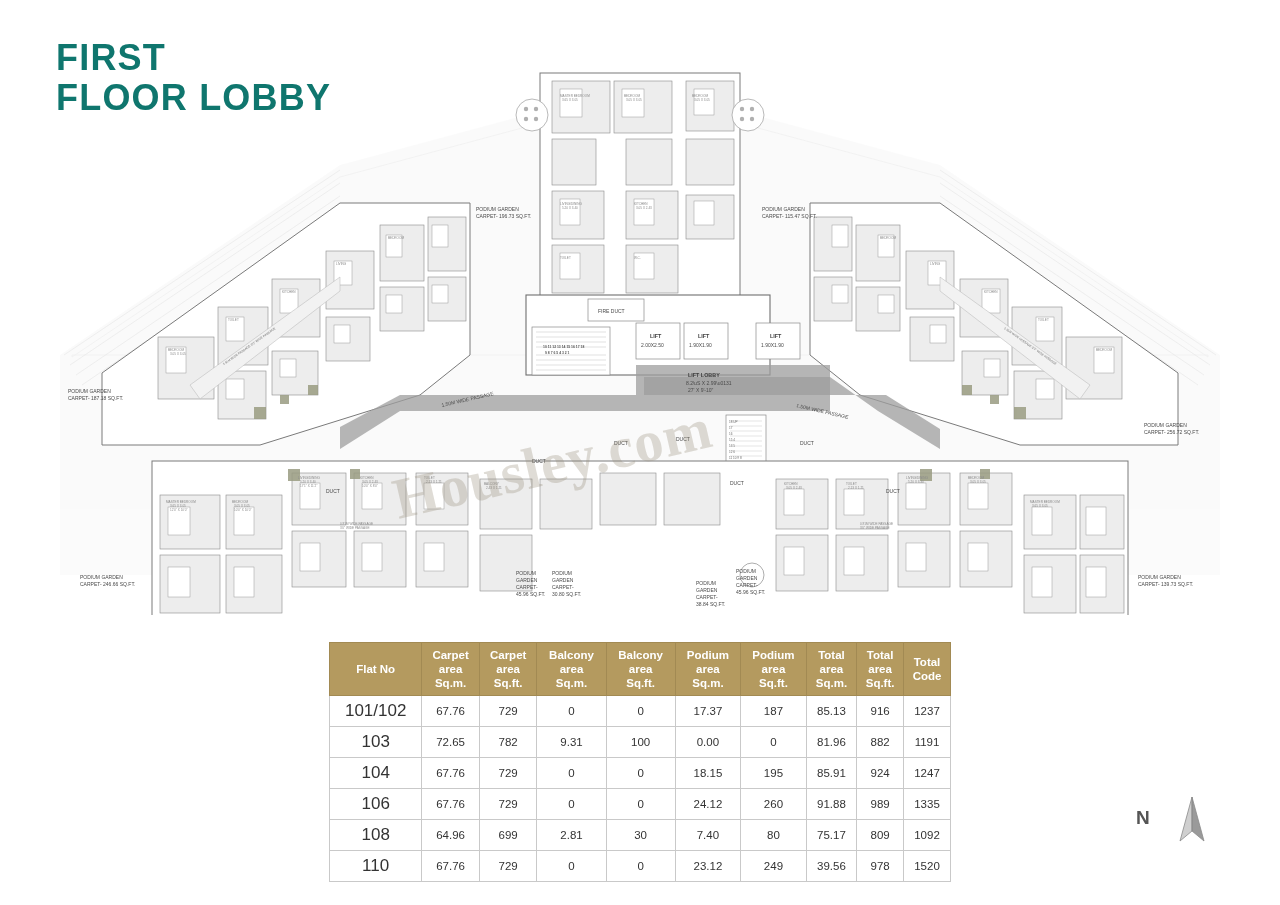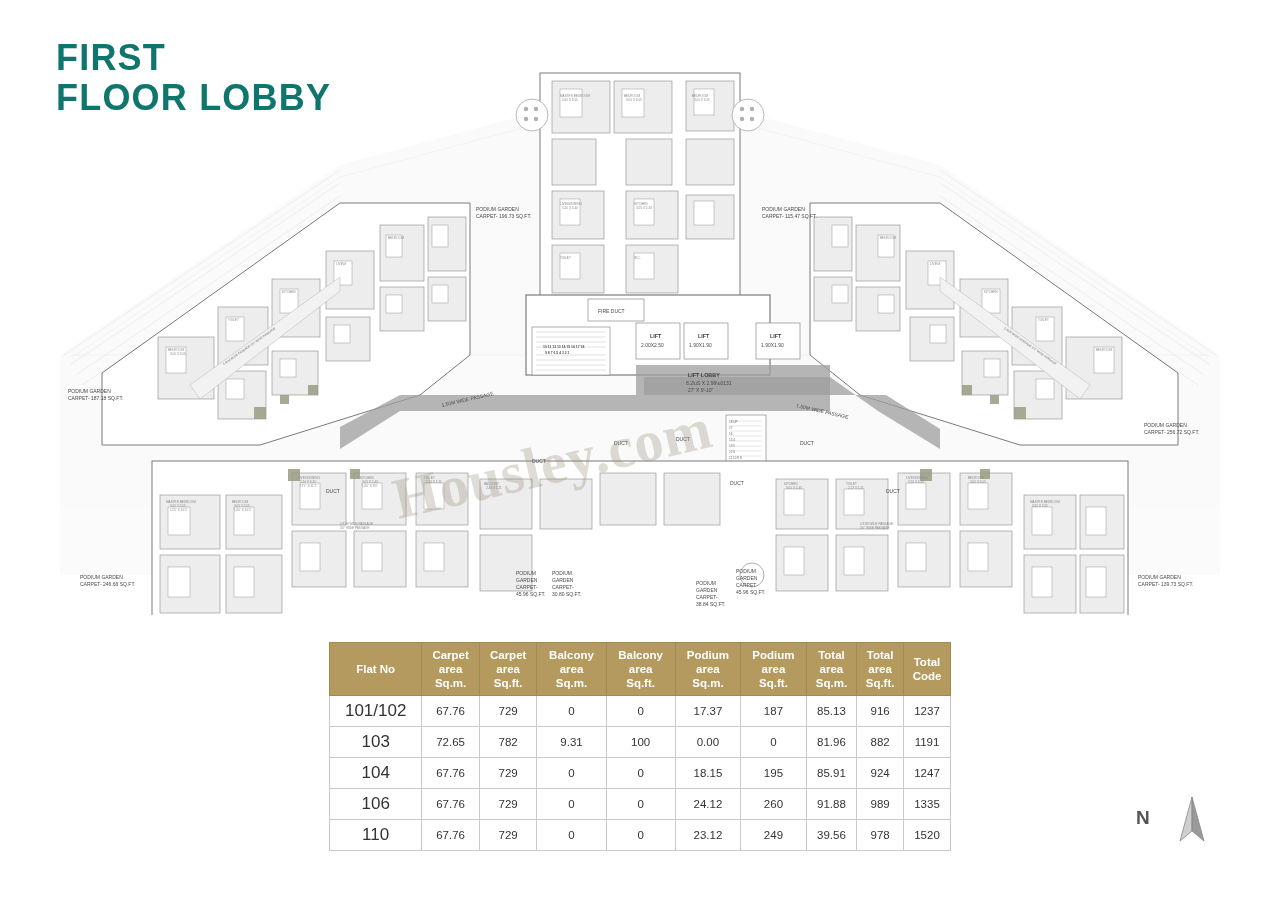--- a/index.html
+++ b/index.html
@@ -604,20 +604,32 @@
         <td>729</td>
         <td>0</td>
         <td>0</td>
         <td>24.12</td>
         <td>260</td>
         <td>91.88</td>
         <td>989</td>
         <td>1335</td>
       </tr>
       <tr>
+        <td class="flatno">108</td>
+        <td>64.96</td>
+        <td>699</td>
+        <td>2.81</td>
+        <td>30</td>
+        <td>7.40</td>
+        <td>80</td>
+        <td>75.17</td>
+        <td>809</td>
+        <td>1092</td>
+      </tr>
+      <tr>
         <td class="flatno">110</td>
         <td>67.76</td>
         <td>729</td>
         <td>0</td>
         <td>0</td>
         <td>23.12</td>
         <td>249</td>
         <td>39.56</td>
         <td>978</td>
         <td>1520</td>

